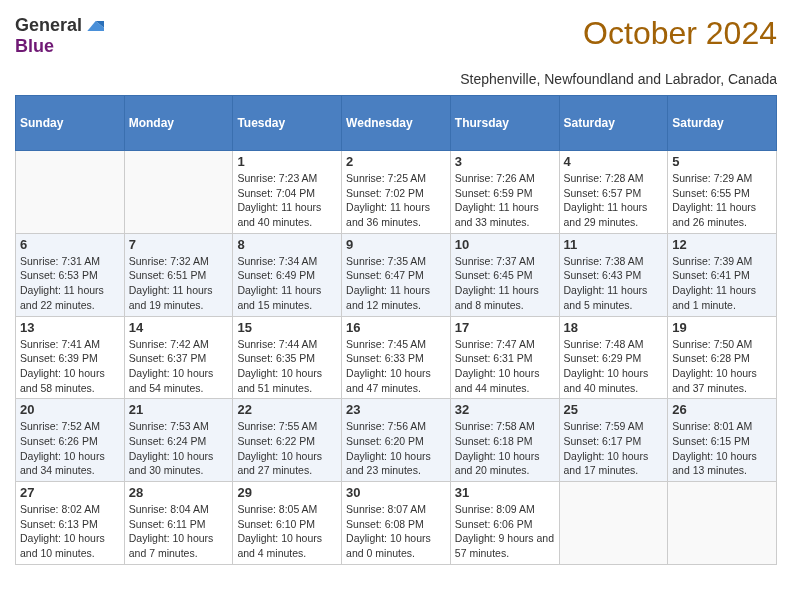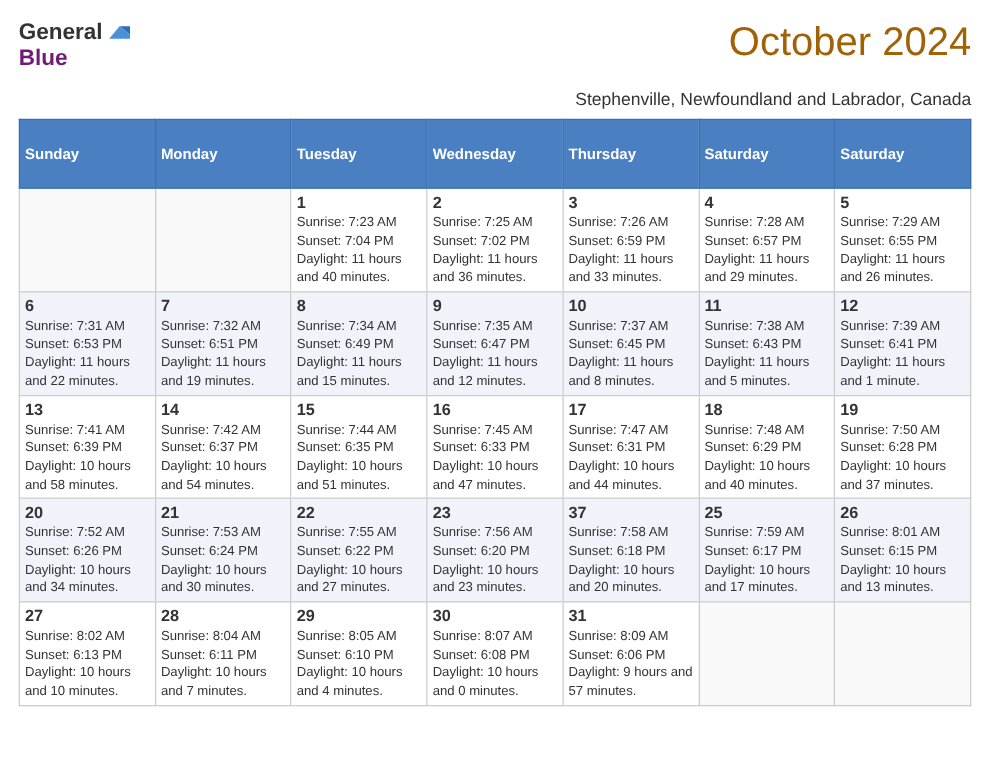--- a/index.html
+++ b/index.html
@@ -225,21 +225,21 @@
         </td>
         <td>
           <span class="day-number">22</span>
           <div class="day-info">Sunrise: 7:55 AM<br>Sunset: 6:22 PM<br>Daylight: 10 hours and 27 minutes.</div>
         </td>
         <td>
           <span class="day-number">23</span>
           <div class="day-info">Sunrise: 7:56 AM<br>Sunset: 6:20 PM<br>Daylight: 10 hours and 23 minutes.</div>
         </td>
         <td>
-          <span class="day-number">37</span>
+          <span class="day-number">32</span>
           <div class="day-info">Sunrise: 7:58 AM<br>Sunset: 6:18 PM<br>Daylight: 10 hours and 20 minutes.</div>
         </td>
         <td>
           <span class="day-number">25</span>
           <div class="day-info">Sunrise: 7:59 AM<br>Sunset: 6:17 PM<br>Daylight: 10 hours and 17 minutes.</div>
         </td>
         <td>
           <span class="day-number">26</span>
           <div class="day-info">Sunrise: 8:01 AM<br>Sunset: 6:15 PM<br>Daylight: 10 hours and 13 minutes.</div>
         </td>

